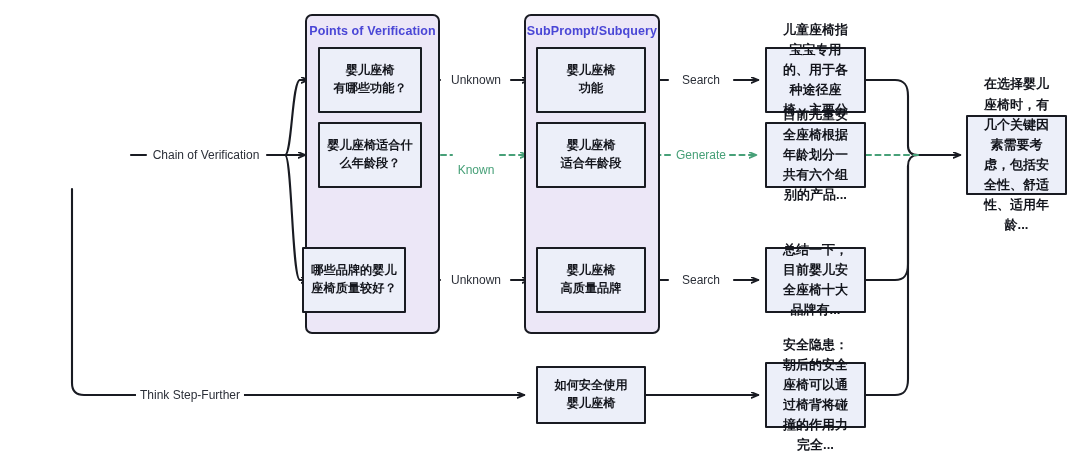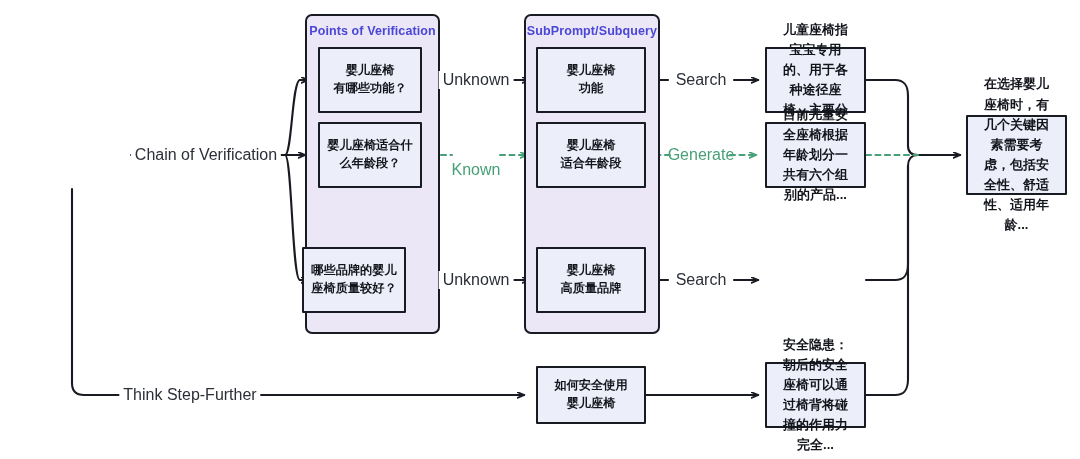--- a/index.html
+++ b/index.html
@@ -61,21 +61,21 @@
     font-weight: bold;
     line-height: 1.45;
     padding: 3px 5px;
   }
   .node.cjk   { font-size: 12.2px; }
   .node.small { font-size: 13px; line-height: 1.55; padding: 4px 12px; }
   .node.src   { font-size: 12.2px; }
   
   .elabel {
     position: absolute;
-    font-size: 16px;
+    font-size: 12px;
     color: #2b2f38;
     background: #ffffff;
     padding: 0 4px;
     white-space: nowrap;
     transform: translate(-50%, -50%);
   }
   .elabel.known {
     color: #47a078;
     background: transparent;
   }
@@ -156,20 +156,21 @@
   </div>
   <div class="node cjk" style="left:536px; top:47px; width:110px; height:66px; white-space:pre-line;">婴儿座椅
 功能</div>
   <div class="node cjk" style="left:536px; top:122px; width:110px; height:66px; white-space:pre-line;">婴儿座椅
 适合年龄段</div>
   <div class="node cjk" style="left:536px; top:247px; width:110px; height:66px; white-space:pre-line;">婴儿座椅
 高质量品牌</div>
 
   <div class="node small" style="left:765px; top:47px; width:101px; height:66px;">儿童座椅指宝宝专用的、用于各种途径座椅，主要分为三类...</div>
   <div class="node small" style="left:765px; top:122px; width:101px; height:66px;">目前儿童安全座椅根据年龄划分一共有六个组别的产品...</div>
+  <div class="node small" style="left:765px; top:247px; width:101px; height:66px;">总结一下，目前婴儿安全座椅十大品牌有...</div>
   <div class="node small" style="left:765px; top:362px; width:101px; height:66px;">安全隐患：朝后的安全座椅可以通过椅背将碰撞的作用力完全...</div>
 
   <div class="node cjk" style="left:536px; top:366px; width:110px; height:58px; white-space:pre-line;">如何安全使用
 婴儿座椅</div>
 
   <div class="node small" style="left:966px; top:115px; width:101px; height:80px;">在选择婴儿座椅时，有几个关键因素需要考虑，包括安全性、舒适性、适用年龄...</div>
 
   <div class="elabel" style="left:206px; top:155px;">Chain of Verification</div>
   <div class="elabel" style="left:190px; top:395px;">Think Step-Further</div>
   <div class="elabel" style="left:476px; top:80px;">Unknown</div>

